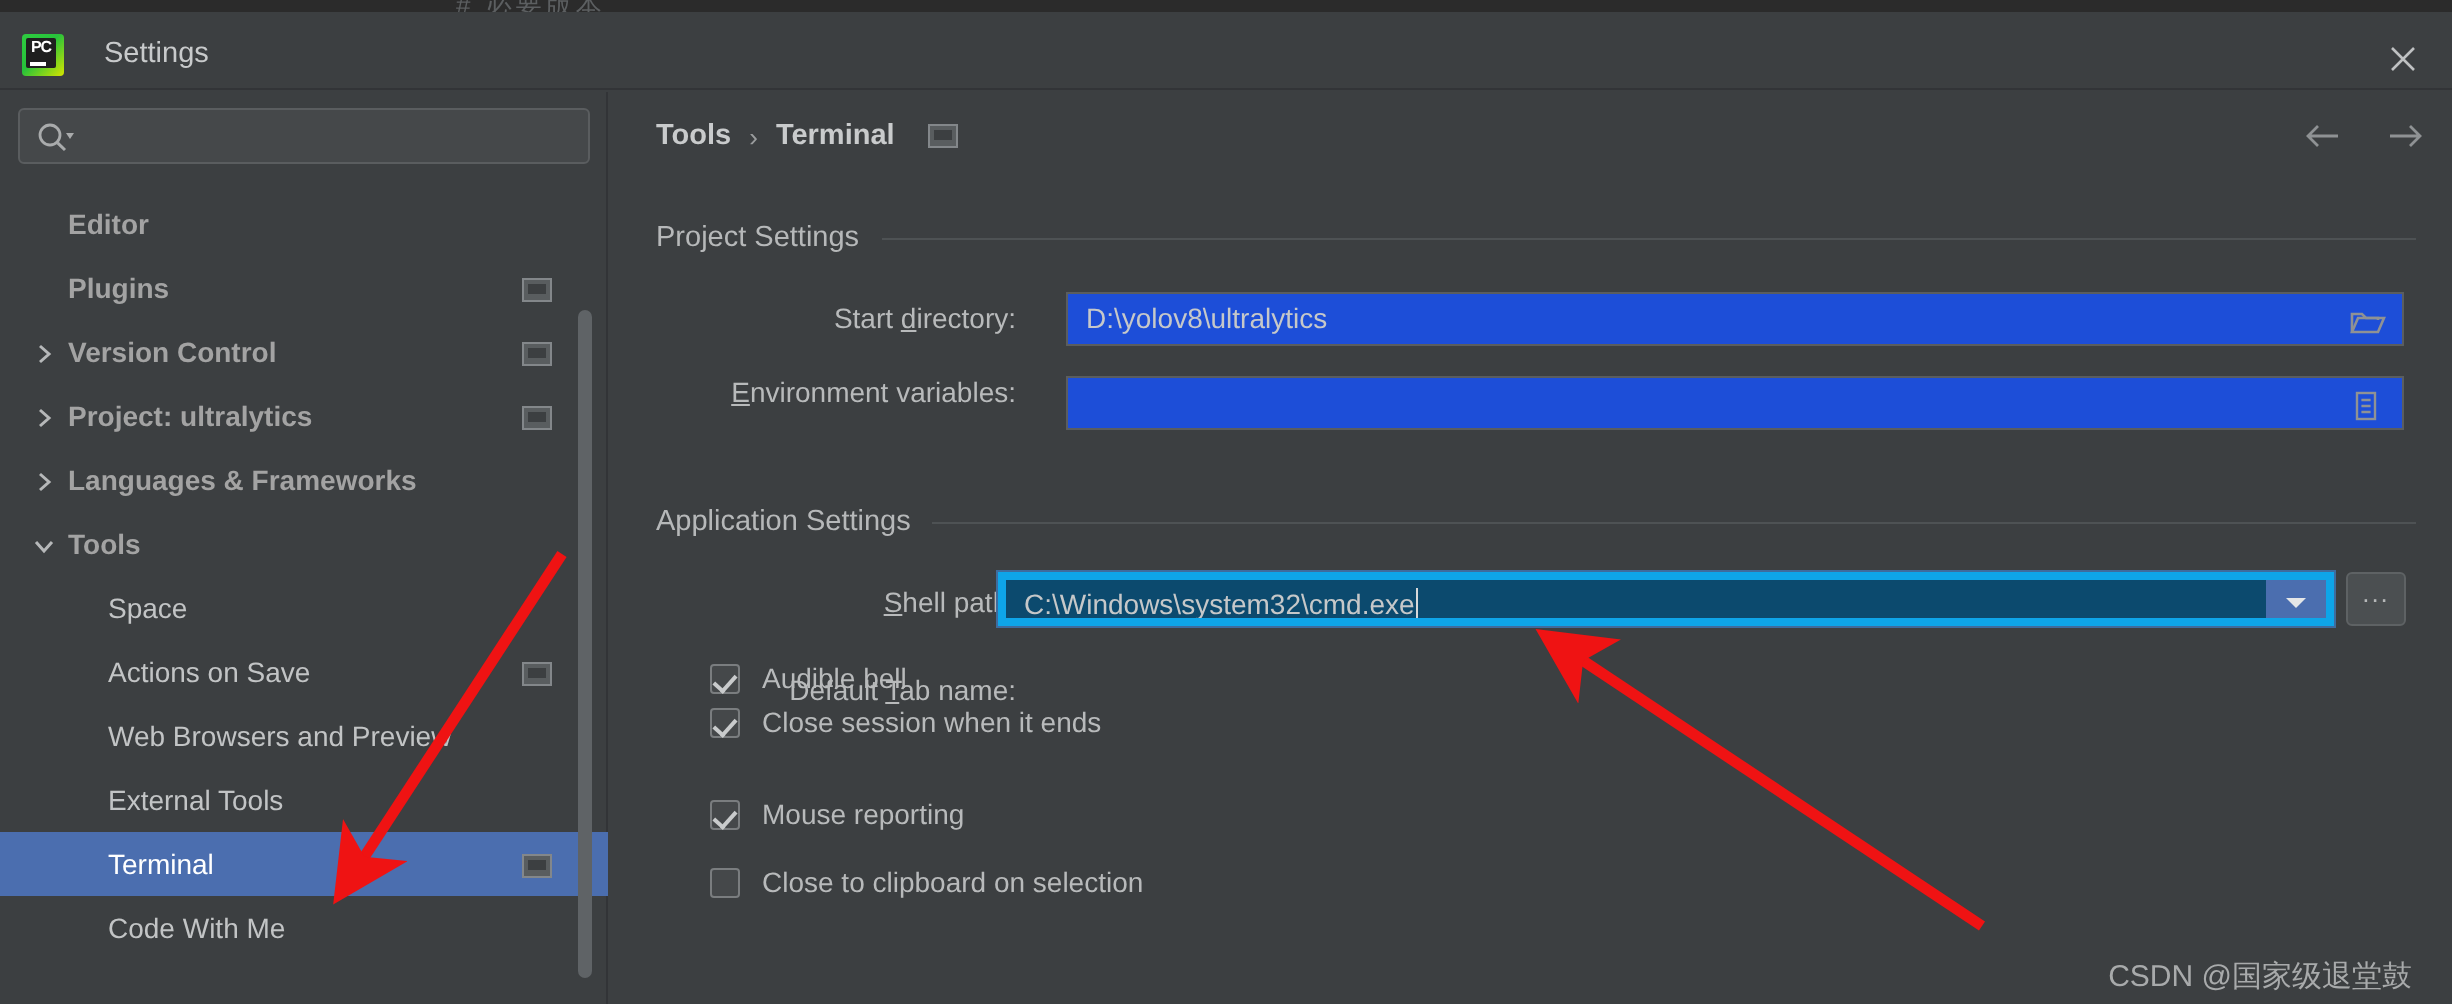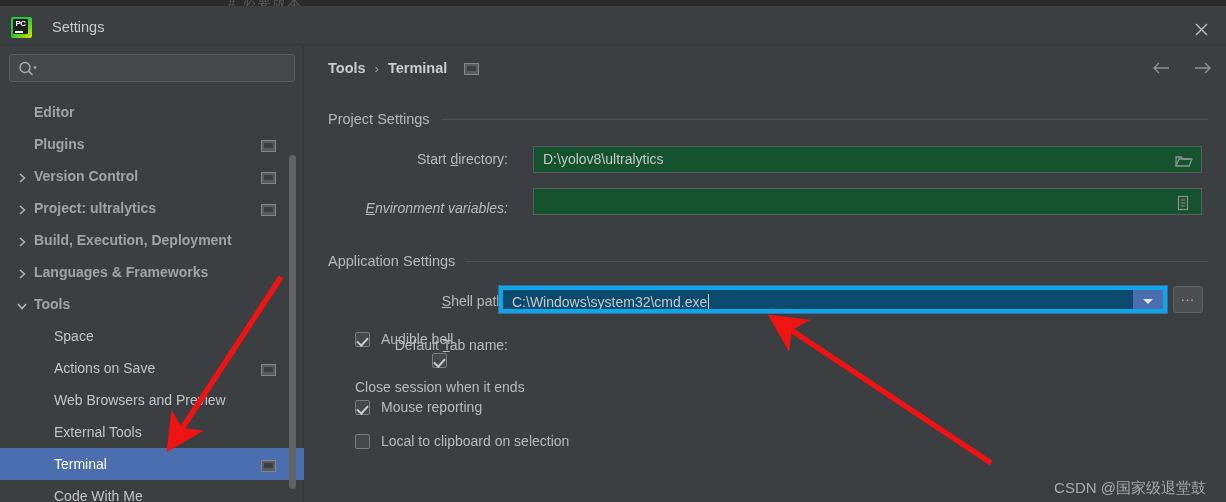--- a/index.html
+++ b/index.html
@@ -148,21 +148,21 @@
   .section-rule { flex: 1; height: 1px; background: #4e5254; }
 
   .field-label {
     position: absolute; font-size: 14px; color: #b8babb;
     text-align: right;
   }
   .mnem { text-decoration: underline; }
 
   .textfield {
     position: absolute; height: 27px;
-    background: #14532d; border: 1px solid #5a5d5f;
+    background: #1d4ed8; border: 1px solid #5a5d5f;
     color: #c6c8c9; font-size: 14px;
     padding: 0 9px; line-height: 25px;
     white-space: nowrap; overflow: hidden;
   }
   .textfield.focused {
     border: 4px solid #0ea5e9;
     background: #0c4a6e;
     box-shadow: 0 0 0 1px #3f6c9e;
   }
   .field-trailing-icon {
@@ -275,26 +275,20 @@
         </div>
         <div class="tree-item depth0">
           <span class="tree-chev"><svg width="12" height="12" viewBox="0 0 12 12">
               <path d="M4 2 L8.5 6 L4 10" stroke="#b6b8b9" stroke-width="1.5" fill="none"></path>
             </svg></span>
           <span class="tree-label lbl-pos-root">Project: ultralytics</span>
           <span class="sync-icon"><svg width="15" height="12" viewBox="0 0 15 12">
               <rect x="0.5" y="0.5" width="14" height="11" fill="#595d5f" stroke="#83878a"></rect>
               <rect x="3" y="3" width="9" height="5" fill="#3c3f41"></rect>
             </svg></span>
-        </div>
-        <div class="tree-item depth0">
-          <span class="tree-chev"><svg width="12" height="12" viewBox="0 0 12 12">
-              <path d="M4 2 L8.5 6 L4 10" stroke="#b6b8b9" stroke-width="1.5" fill="none"></path>
-            </svg></span>
-          <span class="tree-label lbl-pos-root">Build, Execution, Deployment</span>
         </div>
         <div class="tree-item depth0">
           <span class="tree-chev"><svg width="12" height="12" viewBox="0 0 12 12">
               <path d="M4 2 L8.5 6 L4 10" stroke="#b6b8b9" stroke-width="1.5" fill="none"></path>
             </svg></span>
           <span class="tree-label lbl-pos-root">Languages &amp; Frameworks</span>
         </div>
         <div class="tree-item depth0">
           <span class="tree-chev"><svg width="12" height="12" viewBox="0 0 12 12">
               <path d="M2 4 L6 8.5 L10 4" stroke="#b6b8b9" stroke-width="1.5" fill="none"></path>
@@ -372,21 +366,21 @@
     <div class="textfield" style="left:228px; top:100px; width:669px;">
       <span>D:\yolov8\ultralytics</span>
       <span class="field-trailing-icon">
         <svg width="18" height="15" viewBox="0 0 18 15">
           <path d="M1 12 L4 5 H17 L14 12 Z" fill="none" stroke="#8f9294" stroke-width="1.3"></path>
           <path d="M1 12 V3 H6 L8 5 H14 V6" fill="none" stroke="#8f9294" stroke-width="1.3"></path>
         </svg>
       </span>
     </div>
 
-    <div class="field-label" style="left:23px; top:154px; width:180px;font-style:italic;">
+    <div class="field-label" style="left:23px; top:142px; width:180px;">
       <span></span><span class="mnem">E</span><span>nvironment variables:</span>
     </div>
     <div class="textfield" style="left:228px; top:142px; width:669px;">
       <span></span>
       <span class="field-trailing-icon">
         <svg width="16" height="16" viewBox="0 0 16 16">
           <rect x="3.5" y="1.5" width="9" height="13" fill="none" stroke="#8f9294" stroke-width="1.2"></rect>
           <path d="M5.7 5 H10.3 M5.7 8 H10.3 M5.7 11 H10.3" stroke="#8f9294" stroke-width="1.2"></path>
         </svg>
       </span>
@@ -412,31 +406,31 @@
 
     <div class="field-label" style="left:23px; top:291px; width:180px;">
       <span>Default </span><span class="mnem">T</span><span>ab name:</span>
     </div>
 
     <div id="checkbox-list">
         <div class="checkrow" style="top: 285px; left: 50px;">
           <span class="cbox checked"></span>
           <span class="check-label">Audible bell</span>
         </div>
-        <div class="checkrow" style="top: 307px; left: 50px; flex-direction: column;">
+        <div class="checkrow" style="top: 307px; left: 50px;">
           <span class="cbox checked"></span>
           <span class="check-label">Close session when it ends</span>
         </div>
         <div class="checkrow" style="top: 353px; left: 50px;">
           <span class="cbox checked"></span>
           <span class="check-label">Mouse reporting</span>
         </div>
         <div class="checkrow" style="top: 387px; left: 50px;">
           <span class="cbox"></span>
-          <span class="check-label">Local to clipboard on selection</span>
+          <span class="check-label">Close to clipboard on selection</span>
         </div>
       </div>
   </div>
 
   <svg class="arrow-layer" width="1226" height="502" viewBox="0 0 1226 502">
     <defs>
       <marker id="ah" markerWidth="7" markerHeight="7" refX="5.2" refY="3.5" orient="auto">
         <path d="M0,0 L7,3.5 L0,7 L1.8,3.5 Z" fill="#ef1313"></path>
       </marker>
     </defs>

